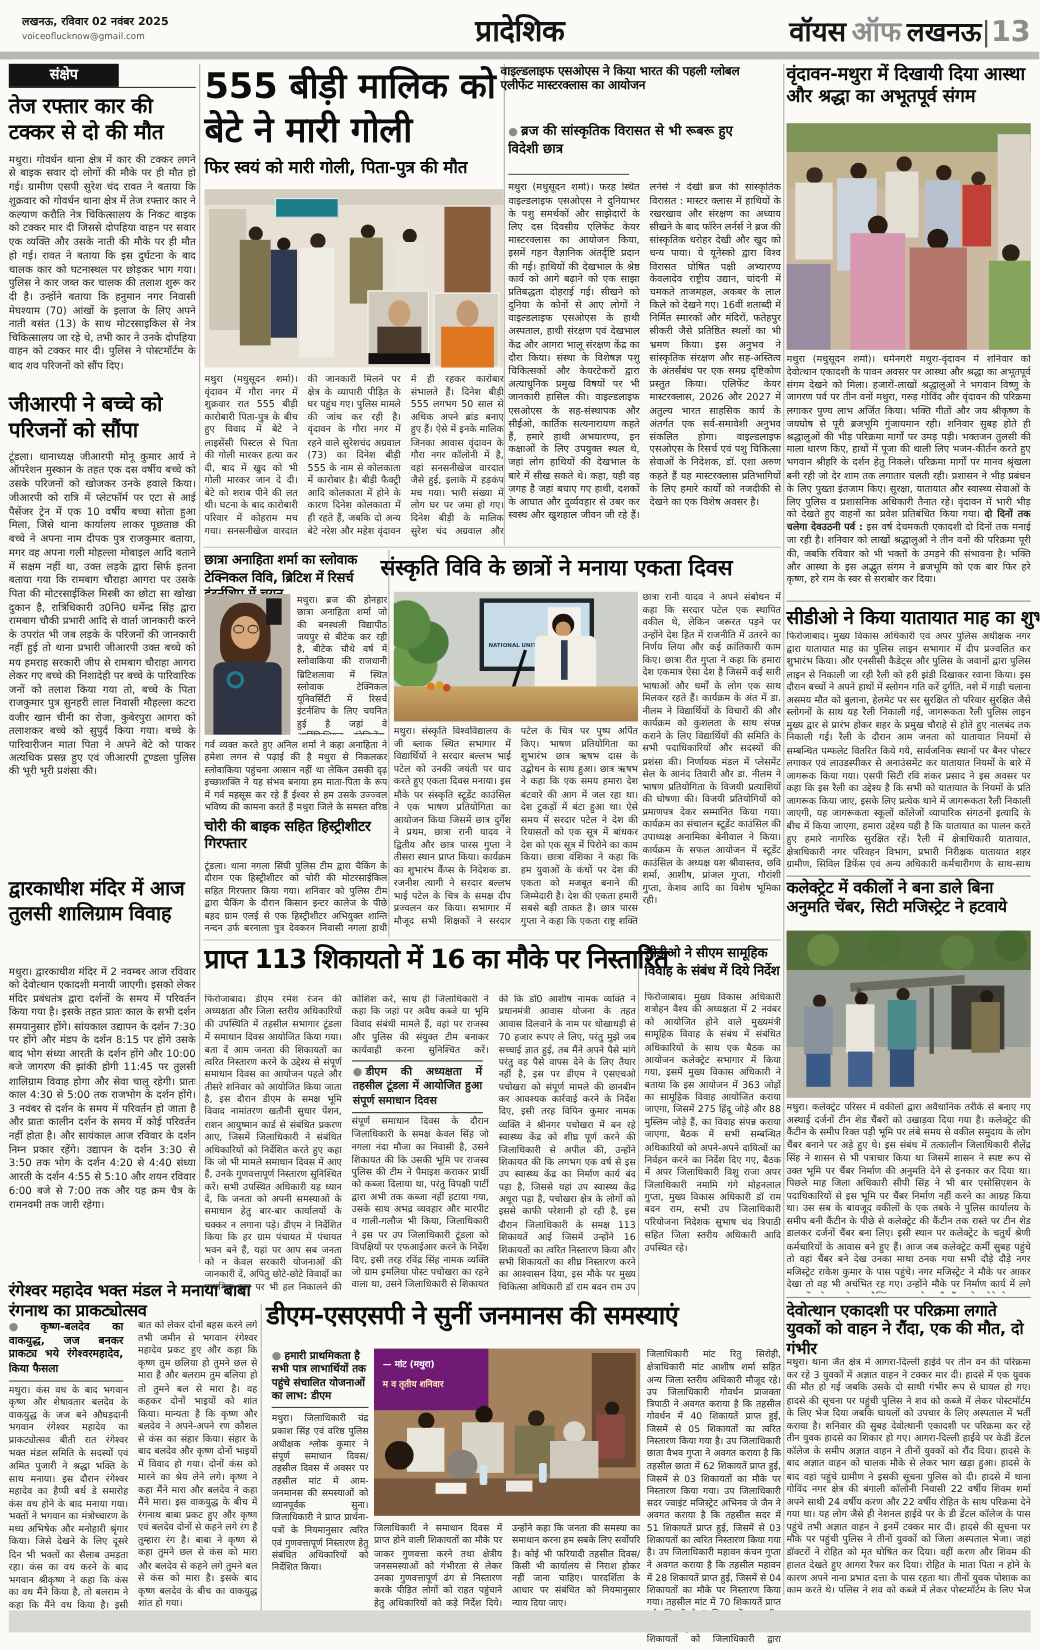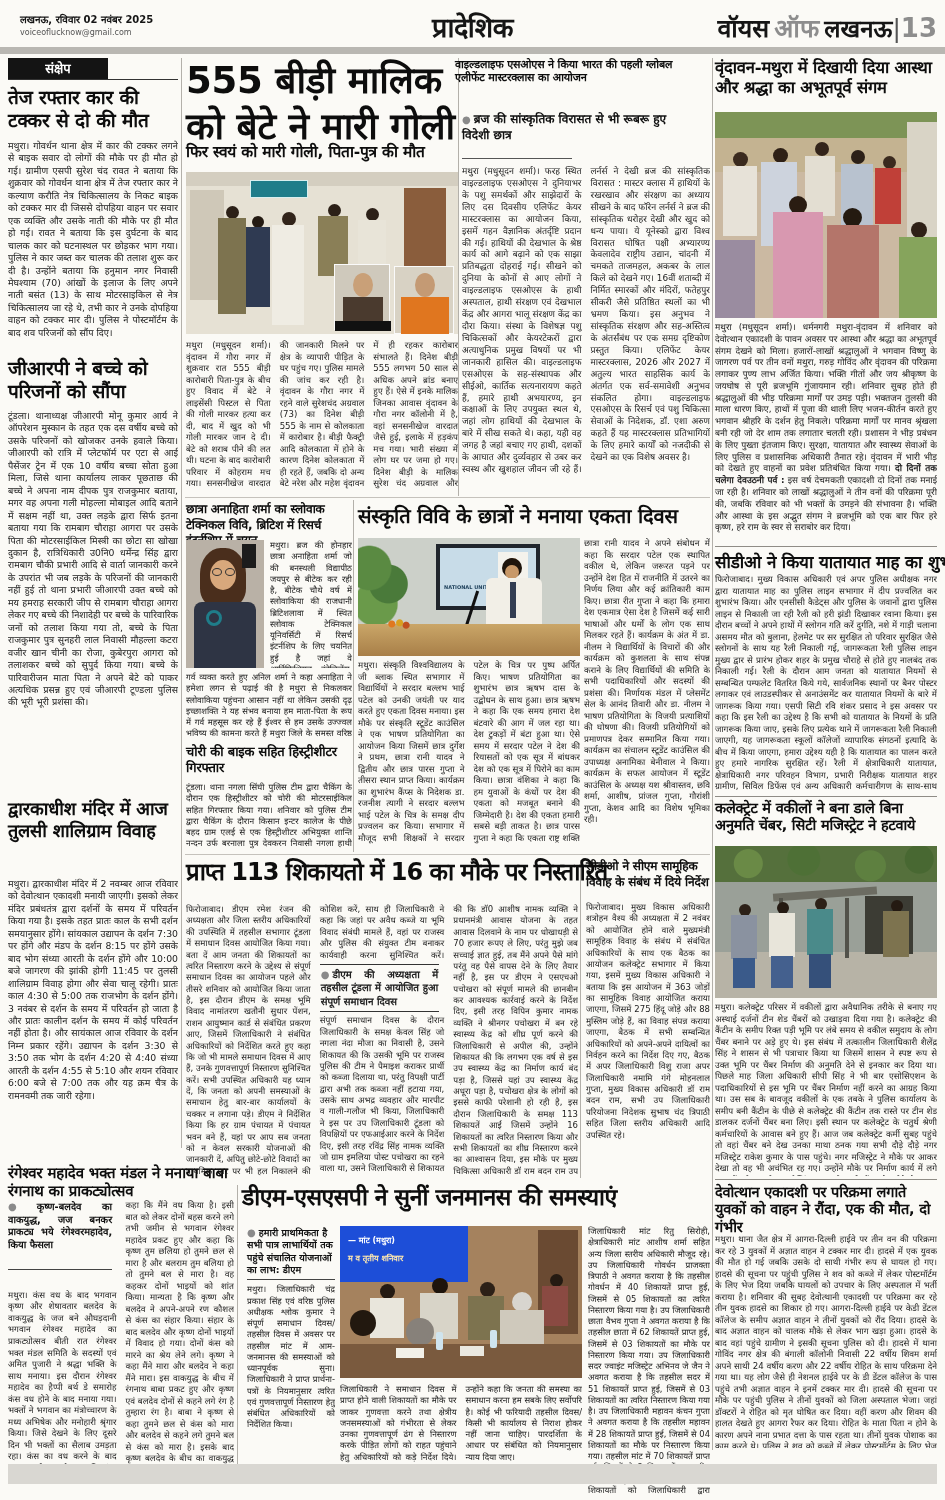--- a/index.html
+++ b/index.html
@@ -65,21 +65,21 @@
   <h2 class="hl abs" style="left:8px;top:357px;width:170px;font-size:19px">जीआरपी ने बच्चे को परिजनों को सौंपा</h2>
   <div class="body abs" style="left:8px;top:410px;width:170px;height:384px;font-size:9.3px">टूंडला। थानाध्यक्ष जीआरपी मोनू कुमार आर्य ने ऑपरेशन मुस्कान के तहत एक दस वर्षीय बच्चे को उसके परिजनों को खोजकर उनके हवाले किया। जीआरपी को रात्रि में प्लेटफॉर्म पर एटा से आई पैसेंजर ट्रेन में एक 10 वर्षीय बच्चा सोता हुआ मिला, जिसे थाना कार्यालय लाकर पूछताछ की बच्चे ने अपना नाम दीपक पुत्र राजकुमार बताया, मगर वह अपना गली मोहल्ला मोबाइल आदि बताने में सक्षम नहीं था, उक्त लड़के द्वारा सिर्फ इतना बताया गया कि रामबाग चौराहा आगरा पर उसके पिता की मोटरसाईकिल मिस्त्री का छोटा सा खोखा दुकान है, रात्रिधिकारी उ0नि0 धर्मेन्द्र सिंह द्वारा रामबाग चौकी प्रभारी आदि से वार्ता जानकारी करने के उपरांत भी जब लड़के के परिजनों की जानकारी नहीं हुई तो थाना प्रभारी जीआरपी उक्त बच्चे को मय हमराह सरकारी जीप से रामबाग चौराहा आगरा लेकर गए बच्चे की निशादेही पर बच्चे के पारिवारिक जनों को तलाश किया गया तो, बच्चे के पिता राजकुमार पुत्र सुनहरी लाल निवासी मौहल्ला कटरा वजीर खान चीनी का रोजा, कुबेरपुरा आगरा को तलाशकर बच्चे को सुपुर्द किया गया। बच्चे के पारिवारीजन माता पिता ने अपने बेटे को पाकर अत्यधिक प्रसन्न हुए एवं जीआरपी टूण्डला पुलिस की भूरी भूरी प्रशंसा की।</div>
 </section>
 
 <section>
   <h2 class="hl abs" style="left:8px;top:798px;width:170px;font-size:18px">द्वारकाधीश मंदिर में आज तुलसी शालिग्राम विवाह</h2>
   <div class="body abs" style="left:8px;top:878px;width:170px;height:268px;font-size:9.3px">मथुरा। द्वारकाधीश मंदिर में 2 नवम्बर आज रविवार को देवोत्थान एकादशी मनायी जाएगी। इसको लेकर मंदिर प्रबंधतंत्र द्वारा दर्शनों के समय में परिवर्तन किया गया है। इसके तहत प्रातः काल के सभी दर्शन समयानुसार होंगे। सांयकाल उद्यापन के दर्शन 7:30 पर होंगे और मंडप के दर्शन 8:15 पर होंगे उसके बाद भोग संध्या आरती के दर्शन होंगे और 10:00 बजे जागरण की झांकी होगी 11:45 पर तुलसी शालिग्राम विवाह होगा और सेवा चालू रहेगी। प्रातः काल 4:30 से 5:00 तक राजभोग के दर्शन होंगे। 3 नवंबर से दर्शन के समय में परिवर्तन हो जाता है और प्रातः कालीन दर्शन के समय में कोई परिवर्तन नहीं होता है। और सायंकाल आज रविवार के दर्शन निम्न प्रकार रहेंगे। उद्यापन के दर्शन 3:30 से 3:50 तक भोग के दर्शन 4:20 से 4:40 संध्या आरती के दर्शन 4:55 से 5:10 और शयन रविवार 6:00 बजे से 7:00 तक और यह क्रम चैत्र के रामनवमी तक जारी रहेगा।</div>
 </section>
 
 <section>
-  <h1 class="hl abs" style="left:186px;top:58px;width:272px;font-size:37px;line-height:1.25">555 बीड़ी मालिक को बेटे ने मारी गोली</h1>
+  <h1 class="hl abs" style="left:186px;top:58px;width:272px;font-size:32px;line-height:1.25">555 बीड़ी मालिक को बेटे ने मारी गोली</h1>
   <h3 class="hl abs" style="left:186px;top:143px;width:272px;font-size:15.5px">फिर स्वयं को मारी गोली, पिता-पुत्र की मौत</h3>
   <div class="photo" style="left:186px;top:172px;width:272px;height:162px;background:linear-gradient(#d4cec0 0 14px,#e6e1d4 14px 100%)">
     <span class="p" style="left:64px;top:8px;width:58px;height:18px;background:#1f7d8a;border:1px solid #d9efef"></span>
     <span class="p" style="left:218px;top:16px;width:42px;height:96px;background:#8a5d3c"></span>
     <span class="p" style="left:4px;top:18px;width:34px;height:110px;background:#cfc8b8"></span>
     <span class="head" style="left:40px;top:34px;width:13px;height:13px;background:#2c2017"></span>
     <span class="p" style="left:32px;top:46px;width:28px;height:96px;background:#7d734f"></span>
     <span class="head" style="left:96px;top:40px;width:14px;height:14px;background:#32241a"></span>
     <span class="p" style="left:86px;top:53px;width:32px;height:100px;background:#efece3"></span>
     <span class="head" style="left:142px;top:32px;width:13px;height:13px;background:#2c2017"></span>
@@ -151,21 +151,21 @@
   <div class="body abs" style="left:270px;top:540px;width:82px;height:128px;font-size:8.4px">मथुरा। ब्रज की होनहार छात्रा अनाहिता शर्मा जो की बनस्थली विद्यापीठ जयपुर से बीटेक कर रही है, बीटेक चौथे वर्ष में स्लोवाकिया की राजधानी ब्रिटिशलावा में स्थित स्लोवाक टेक्निकल यूनिवर्सिटी में रिसर्च इंटर्नशिप के लिए चयनित हुई है जहां वे आर्टिफिशियल इंटेलिजेंस, रोबोटिक्स और साइबर मैट्रिक्स जैसे अत्याधुनिक विषयों पर शोध करेंगी। अनाहिता शर्मा मथुरा के पत्रकार अनिल शर्मा की पुत्री है,</div>
   <div class="body abs" style="left:186px;top:672px;width:166px;height:66px;font-size:8.4px">गर्व व्यक्त करते हुए अनिल शर्मा ने कहा अनाहिता ने हमेशा लगन से पढ़ाई की है मथुरा से निकलकर स्लोवाकिया पहुंचना आसान नहीं था लेकिन उसकी दृढ़ इच्छाशक्ति ने यह संभव बनाया हम माता-पिता के रूप में गर्व महसूस कर रहे हैं ईश्वर से हम उसके उज्ज्वल भविष्य की कामना करते हैं मथुरा जिले के समस्त वरिष्ठ साथी पत्रकारों ने अनाहिता को इस सफलता के लिए ढेरों शुभकामनाएं दी।</div>
 </section>
 
 <section>
   <h2 class="hl abs" style="left:186px;top:744px;width:166px;font-size:13px">चोरी की बाइक सहित हिस्ट्रीशीटर गिरफ्तार</h2>
   <div class="body abs" style="left:186px;top:782px;width:166px;height:68px;font-size:8.4px">टूंडला। थाना नगला सिंघी पुलिस टीम द्वारा चैकिंग के दौरान एक हिस्ट्रीशीटर को चोरी की मोटरसाईकिल सहित गिरफ्तार किया गया। शनिवार को पुलिस टीम द्वारा चैकिंग के दौरान किसान इन्टर कालेज के पीछे बहद ग्राम एलई से एक हिस्ट्रीशीटर अभियुक्त शान्ति नन्दन उर्फ बरनाला पुत्र देवकरन निवासी नगला हाथी थाना क्षेत्र नगला सिंघी को चोरी की स्प्लेंडर सहित गिरफ्तार किया गया। थाना पुलिस ने गिरफ्तारी बरामदगी के आधार पर मुकदमा पंजीकृत कर न्यायालय में पेश किया है।</div>
 </section>
 
 <section>
-  <h2 class="hl abs" style="left:358px;top:504px;width:352px;font-size:20px;white-space:nowrap">संस्कृति विवि के छात्रों ने मनाया एकता दिवस</h2>
+  <h2 class="hl abs" style="left:346px;top:504px;width:352px;font-size:20px;white-space:nowrap">संस्कृति विवि के छात्रों ने मनाया एकता दिवस</h2>
   <div class="photo" style="left:358px;top:538px;width:222px;height:118px;background:#ccd0c9">
     <span class="p" style="left:-8px;top:6px;width:64px;height:80px;background:radial-gradient(circle at 30% 30%,#5a8a42 0 30%,transparent 32%),radial-gradient(circle at 60% 50%,#4a7a3a 0 34%,transparent 36%),radial-gradient(circle at 40% 75%,#6a9a4a 0 30%,transparent 32%)"></span>
     <span class="p" style="left:78px;top:6px;width:104px;height:66px;background:#20252c">
       <span class="p" style="left:4px;top:4px;width:96px;height:58px;background:#c8dce8"></span>
       <span class="p" style="left:62px;top:8px;width:30px;height:46px;background:#f4f2ec"></span>
       <span class="head" style="left:70px;top:14px;width:14px;height:16px;background:#caa07a"></span>
       <span class="p" style="left:8px;top:40px;font-size:5px;color:#23455f;font-weight:700">NATIONAL UNITY</span>
     </span>
     <span class="head" style="left:144px;top:20px;width:20px;height:20px;background:#1e140c"></span>
     <span class="head" style="left:147px;top:27px;width:14px;height:14px;background:#c89868"></span>
@@ -218,33 +218,33 @@
     <span class="p" style="left:94px;top:108px;width:22px;height:34px;background:#35507a"></span>
     <span class="head" style="left:176px;top:54px;width:12px;height:12px;background:#241a12"></span>
     <span class="p" style="left:168px;top:65px;width:26px;height:46px;background:#7d734f"></span>
   </div>
   <div class="body abs" style="left:715px;top:1002px;width:222px;height:174px;font-size:8.6px">मथुरा। कलेक्ट्रेट परिसर में वकीलों द्वारा अवैधानिक तरीके से बनाए गए अस्थाई दर्जनों टीन शेड चैंबरों को उखाड़वा दिया गया है। कलेक्ट्रेट की कैंटीन के समीप रिक्त पड़ी भूमि पर लंबे समय से वकील समुदाय के लोग चैंबर बनाने पर अड़े हुए थे। इस संबंध में तत्कालीन जिलाधिकारी शैलेंद्र सिंह ने शासन से भी पत्राचार किया था जिसमें शासन ने स्पष्ट रूप से उक्त भूमि पर चैंबर निर्माण की अनुमति देने से इनकार कर दिया था। पिछले माह जिला अधिकारी सीपी सिंह ने भी बार एसोसिएशन के पदाधिकारियों से इस भूमि पर चैंबर निर्माण नहीं करने का आग्रह किया था। उस सब के बावजूद वकीलों के एक तबके ने पुलिस कार्यालय के समीप बनी कैंटीन के पीछे से कलेक्ट्रेट की कैंटीन तक रास्ते पर टीन शेड डालकर दर्जनों चैंबर बना लिए। इसी स्थान पर कलेक्ट्रेट के चतुर्थ श्रेणी कर्मचारियों के आवास बने हुए हैं। आज जब कलेक्ट्रेट कर्मी सुबह पहुंचे तो वहां चैंबर बने देख उनका माथा ठनक गया सभी दौड़े दौड़े नगर मजिस्ट्रेट राकेश कुमार के पास पहुंचे। नगर मजिस्ट्रेट ने मौके पर आकर देखा तो वह भी अचंभित रह गए। उन्होंने मौके पर निर्माण कार्य में लगे मजदूरों को डपटते हुए वैल्डिंग कटर से सभी चैंबर के लोहे के पाइप कटवाना शुरू कर दिया। टीन शेड चैंबर का मलबा कलेक्ट्रेट में जमा करा दिया गया है।</div>
 </section>
 
 <section>
   <h2 class="hl abs" style="left:8px;top:1164px;width:226px;font-size:15px">रंगेश्वर महादेव भक्त मंडल ने मनाया बाबा रंगनाथ का प्राकट्योत्सव</h2>
   <div class="body cols2 abs" style="left:8px;top:1200px;width:226px;height:296px;font-size:8.6px">
-    <span class="kicker" style="display:inline-block;width:96%;font-size:9.8px;border-bottom:1px solid #444;padding-bottom:17px;margin-bottom:20px"><span class="dot">●</span><span>कृष्ण-बलदेव का वाकयुद्ध, जज बनकर प्राकट्य भये रंगेश्वरमहादेव, किया फैसला</span></span>
+    <span class="kicker" style="display:inline-block;width:96%;font-size:9.8px;border-bottom:1px solid #444;padding-bottom:3px;margin-bottom:3px"><span class="dot">●</span><span>कृष्ण-बलदेव का वाकयुद्ध, जज बनकर प्राकट्य भये रंगेश्वरमहादेव, किया फैसला</span></span>
     <span>मथुरा। कंस वध के बाद भगवान कृष्ण और शेषावतार बलदेव के वाकयुद्ध के जज बने औघड़दानी भगवान रंगेश्वर महादेव का प्राकट्योत्सव बीती रात रंगेश्वर भक्त मंडल समिति के सदस्यों एवं अमित पुजारी ने श्रद्धा भक्ति के साथ मनाया। इस दौरान रंगेश्वर महादेव का हैप्पी बर्थ डे समारोह कंस वध होने के बाद मनाया गया। भक्तों ने भगवान का मंत्रोच्चारण के मध्य अभिषेक और मनोहारी श्रृंगार किया। जिसे देखने के लिए दूसरे दिन भी भक्तों का सैलाब उमड़ता रहा। कंस का वध करने के बाद भगवान श्रीकृष्ण ने कहा कि कंस का वध मैंने किया है, तो बलराम ने कहा कि मैंने वध किया है। इसी बात को लेकर दोनों बहस करने लगे तभी जमीन से भगवान रंगेश्वर महादेव प्रकट हुए और कहा कि कृष्ण तुम छलिया हो तुमने छल से मारा है और बलराम तुम बलिया हो तो तुमने बल से मारा है। वह कहकर दोनों भाइयों को शांत किया। मान्यता है कि कृष्ण और बलदेव ने अपने-अपने रण कौशल से कंस का संहार किया। संहार के बाद बलदेव और कृष्ण दोनों भाइयों में विवाद हो गया। दोनों कंस को मारने का श्रेय लेने लगे। कृष्ण ने कहा मैंने मारा और बलदेव ने कहा मैंने मारा। इस वाकयुद्ध के बीच में रंगनाथ बाबा प्रकट हुए और कृष्ण एवं बलदेव दोनों से कहने लगे रंग है तुम्हारा रंग है। बाबा ने कृष्ण से कहा तुमने छल से कंस को मारा और बलदेव से कहने लगे तुमने बल से कंस को मारा है। इसके बाद कृष्ण बलदेव के बीच का वाकयुद्ध शांत हो गया।</span>
   </div>
 </section>
 
 <section>
   <h1 class="hl abs" style="left:242px;top:1184px;width:468px;font-size:23px;white-space:nowrap;letter-spacing:-0.5px">डीएम-एसएसपी ने सुनीं जनमानस की समस्याएं</h1>
   <div class="abs" style="left:247px;top:1226px;width:88px">
     <div class="kicker" style="font-size:9.5px;border-bottom:1px solid #444;padding-bottom:3px"><span class="dot">●</span><span>हमारी प्राथमिकता है सभी पात्र लाभार्थियों तक पहुंचे संचालित योजनाओं का लाभ: डीएम</span></div>
     <div class="body" style="width:88px;height:196px;font-size:8.4px;margin-top:4px">मथुरा। जिलाधिकारी चंद्र प्रकाश सिंह एवं वरिष्ठ पुलिस अधीक्षक श्लोक कुमार ने संपूर्ण समाधान दिवस/तहसील दिवस में अवसर पर तहसील मांट में आम-जनमानस की समस्याओं को ध्यानपूर्वक सुना। जिलाधिकारी ने प्राप्त प्र‍ार्थना-पत्रों के नियमानुसार त्वरित एवं गुणवत्तापूर्ण निस्तारण हेतु संबंधित अधिकारियों को निर्देशित किया।</div>
   </div>
   <div class="photo" style="left:340px;top:1226px;width:242px;height:152px;background:#a5825e">
-    <span class="p" style="left:0;top:0;width:128px;height:56px;background:#1d4ed8">
+    <span class="p" style="left:0;top:0;width:104px;height:56px;background:#701a75">
       <span class="p" style="left:8px;top:8px;font-size:8px;color:#fff;font-weight:700;white-space:nowrap">— मांट (मथुरा)</span>
       <span class="p" style="left:8px;top:26px;font-size:8px;color:#ffe9b0;font-weight:700;white-space:nowrap">म व तृतीय शनिवार</span>
     </span>
     <span class="p" style="left:198px;top:4px;width:40px;height:104px;background:#6a4a32"></span>
     <span class="head" style="left:40px;top:58px;width:15px;height:15px;background:#241a12"></span>
     <span class="p" style="left:30px;top:72px;width:34px;height:40px;background:#e9e6dc"></span>
     <span class="head" style="left:92px;top:52px;width:16px;height:16px;background:#1e140c"></span>
     <span class="p" style="left:80px;top:67px;width:38px;height:46px;background:#d8d4c8"></span>
     <span class="head" style="left:140px;top:56px;width:15px;height:15px;background:#2c2017"></span>
     <span class="p" style="left:128px;top:70px;width:36px;height:44px;background:#7d734f"></span>

